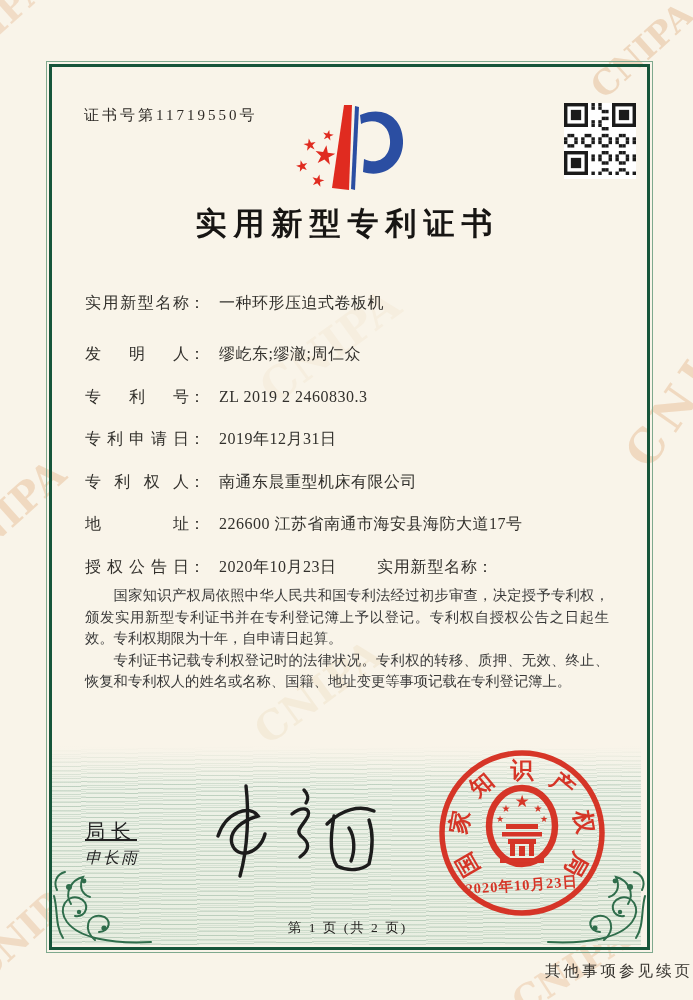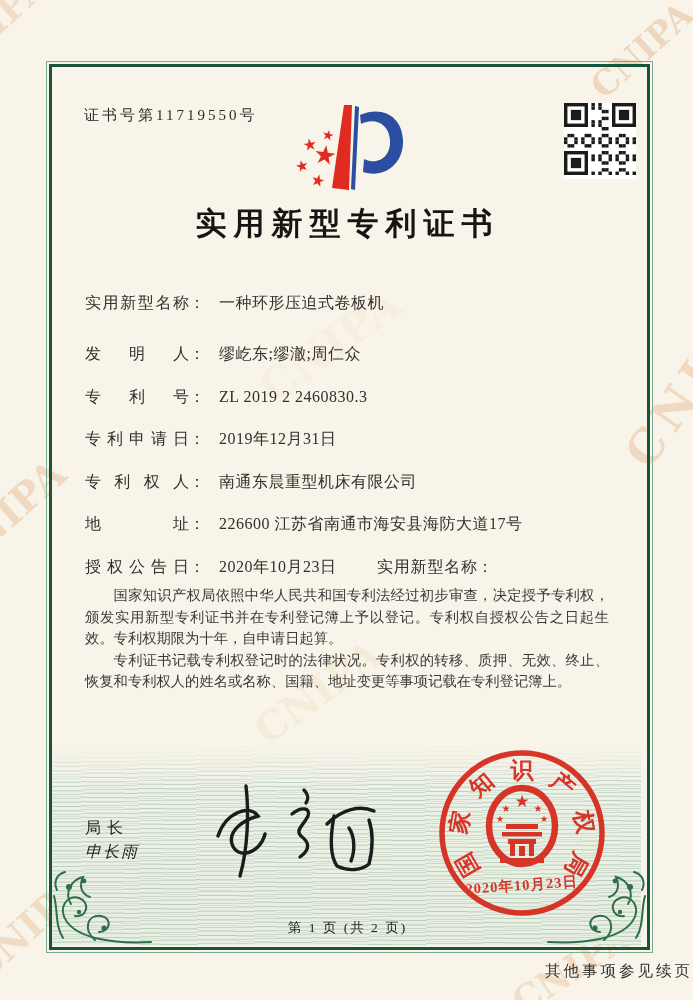--- a/index.html
+++ b/index.html
@@ -46,21 +46,21 @@
   .colon{flex:none;}
   .val{margin-left:14px;letter-spacing:.5px;}
   .pair{display:flex;align-items:baseline;}
   .pair.one{width:268px;flex:none;}
   .pair.two{margin-left:24px;}
 
   .body-text{position:absolute;left:85px;top:585px;width:524px;z-index:3;font-size:14.3px;line-height:21.5px;color:#3a3a3a;text-align:justify;}
   .body-text p{margin:0;text-indent:2em;}
 
   .signoff{position:absolute;left:85px;top:818px;z-index:3;color:#222;}
-  .signoff .t{font-size:16px;letter-spacing:6px;}
+  .signoff .t{font-size:20px;letter-spacing:6px;text-decoration:underline;}
   .signoff .n{font-size:16px;letter-spacing:2px;margin-top:3px;font-style:italic;}
   .signature{position:absolute;left:192px;top:776px;z-index:3;}
 
   .seal{position:absolute;left:426px;top:738px;z-index:4;opacity:.93;}
   .seal text{font-weight:700;fill:#d5281a;}
 
   .page-no{position:absolute;left:46px;top:919px;width:603px;z-index:3;text-align:center;font-size:13.5px;letter-spacing:2px;color:#262422;}
   .cont-note{position:absolute;left:0;top:961px;width:693px;z-index:3;text-align:right;font-size:15.5px;letter-spacing:3px;color:#35322d;}
 </style>
 </head>

